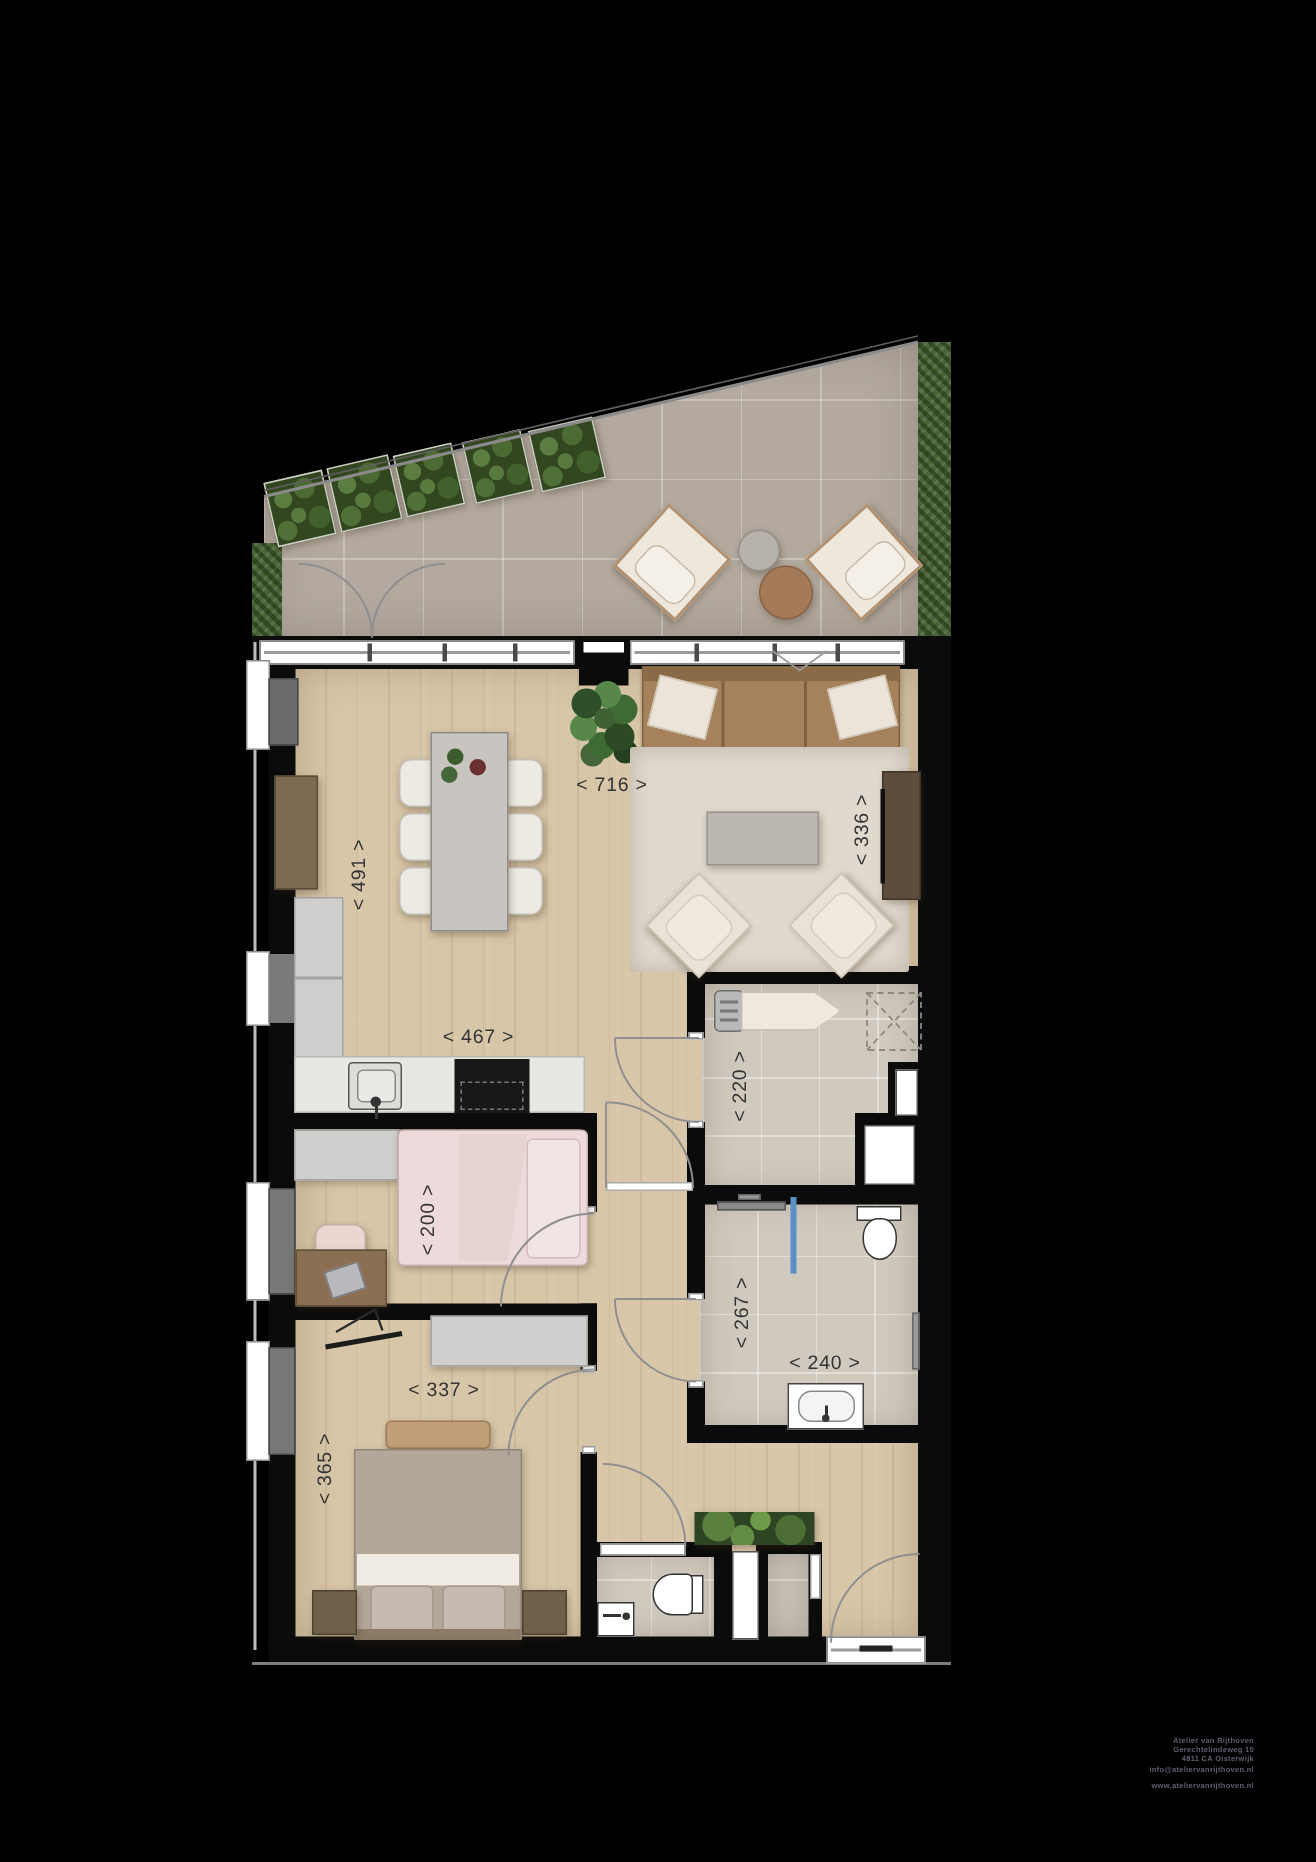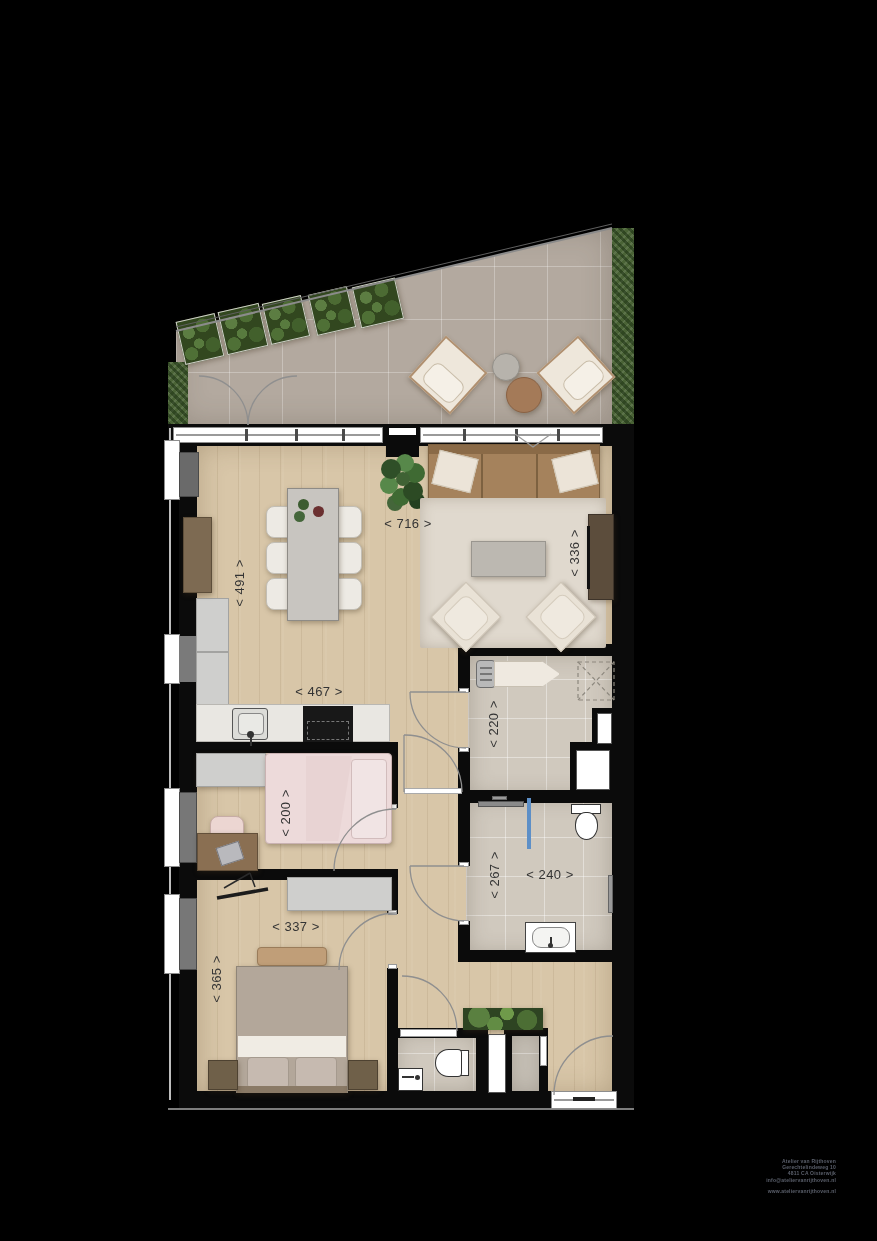--- a/index.html
+++ b/index.html
@@ -295,21 +295,21 @@
     <line x1="250" y1="873" x2="255" y2="887" stroke="#2a2a2a" stroke-width="1.5"></line>
   </svg>
 
   <div class="dim" style="left:408px;top:523px;">&lt; 716 &gt;</div>
   <div class="dim v" style="left:239px;top:583px;">&lt; 491 &gt;</div>
   <div class="dim v" style="left:574px;top:553px;">&lt; 336 &gt;</div>
   <div class="dim" style="left:319px;top:691px;">&lt; 467 &gt;</div>
   <div class="dim v" style="left:493px;top:724px;">&lt; 220 &gt;</div>
   <div class="dim v" style="left:285px;top:813px;">&lt; 200 &gt;</div>
   <div class="dim v" style="left:494px;top:875px;">&lt; 267 &gt;</div>
-  <div class="dim" style="left:550px;top:874px;">&lt; 240 &gt;</div>
+  <div class="dim" style="left:550px;top:908px;">&lt; 240 &gt;</div>
   <div class="dim" style="left:296px;top:926px;">&lt; 337 &gt;</div>
   <div class="dim v" style="left:216px;top:979px;">&lt; 365 &gt;</div>
 
   <div id="footer">
     <div>Atelier van Rijthoven</div>
     <div>Gerechtelindeweg 10</div>
     <div>4811 CA Oisterwijk</div>
     <div>info@ateliervanrijthoven.nl</div>
     <div class="site">www.ateliervanrijthoven.nl</div>
   </div>

